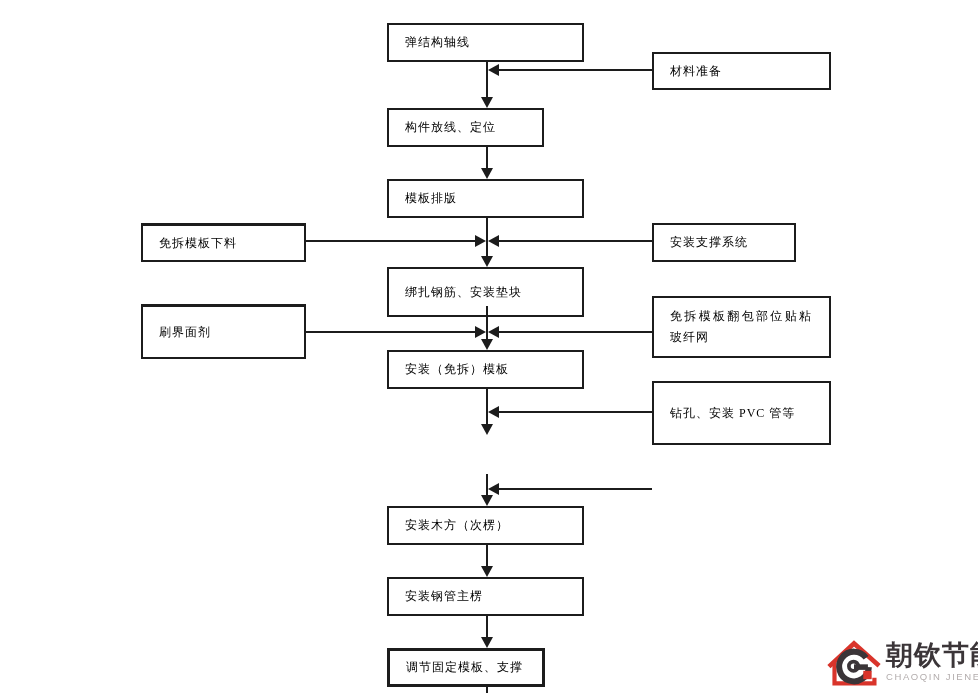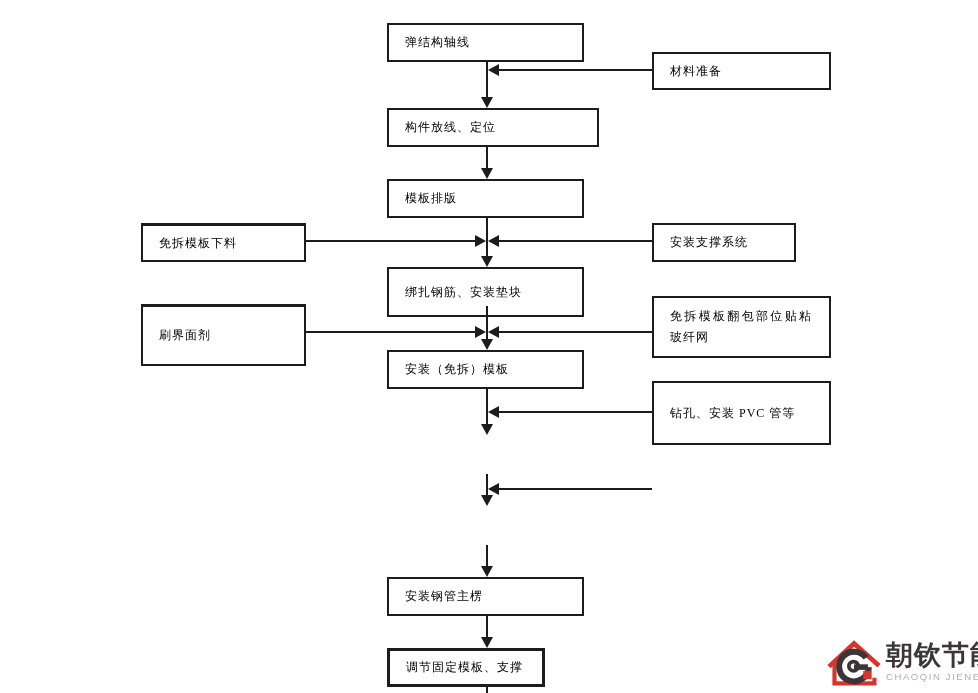--- a/index.html
+++ b/index.html
@@ -45,43 +45,46 @@
     margin-top:2px;white-space:nowrap;}
 </style>
 </head>
 <body>
 
 <div class="canvas">
 
   <div class="box" style="left:387px;top:23px;width:197px;height:39px">
     <span>弹结构轴线</span>
   </div>
-  <div class="box" style="left:387px;top:108px;width:212px;height:39px">
+  <div class="box" style="left:387px;top:108px;width:157px;height:39px">
     <span>构件放线、定位</span>
   </div>
   <div class="box" style="left:387px;top:179px;width:197px;height:39px">
     <span>模板排版</span>
   </div>
   <div class="box" style="left:387px;top:267px;width:197px;height:50px">
     <span>绑扎钢筋、安装垫块</span>
   </div>
   <div class="box" style="left:387px;top:350px;width:197px;height:39px">
     <span>安装（免拆）模板</span>
   </div>
+  <div class="box" style="left:387px;top:506px;width:197px;height:39px">
+    <span>安装木方（次楞）</span>
+  </div>
   <div class="box" style="left:387px;top:577px;width:197px;height:39px">
     <span>安装钢管主楞</span>
   </div>
   <div class="box thick" style="left:387px;top:648px;width:158px;height:39px">
     <span>调节固定模板、支撑</span>
   </div>
 
   <div class="box thick-top" style="left:141px;top:223px;width:165px;height:39px">
     <span>免拆模板下料</span>
   </div>
-  <div class="box thick-top" style="left:141px;top:304px;width:165px;height:62px">
+  <div class="box thick-top" style="left:141px;top:304px;width:165px;height:55px">
     <span>刷界面剂</span>
   </div>
 
   <div class="box" style="left:652px;top:52px;width:179px;height:38px">
     <span>材料准备</span>
   </div>
   <div class="box" style="left:652px;top:223px;width:144px;height:39px">
     <span>安装支撑系统</span>
   </div>
   <div class="box two-line" style="left:652px;top:296px;width:179px;height:62px">

